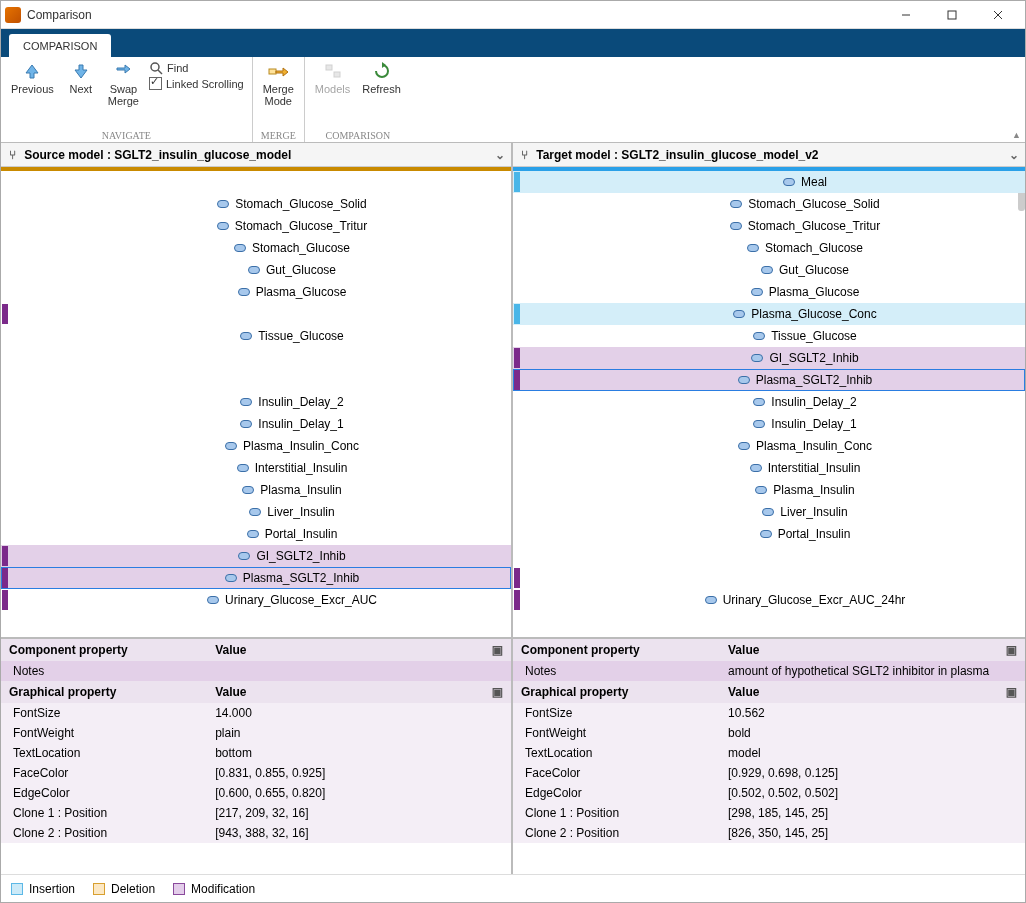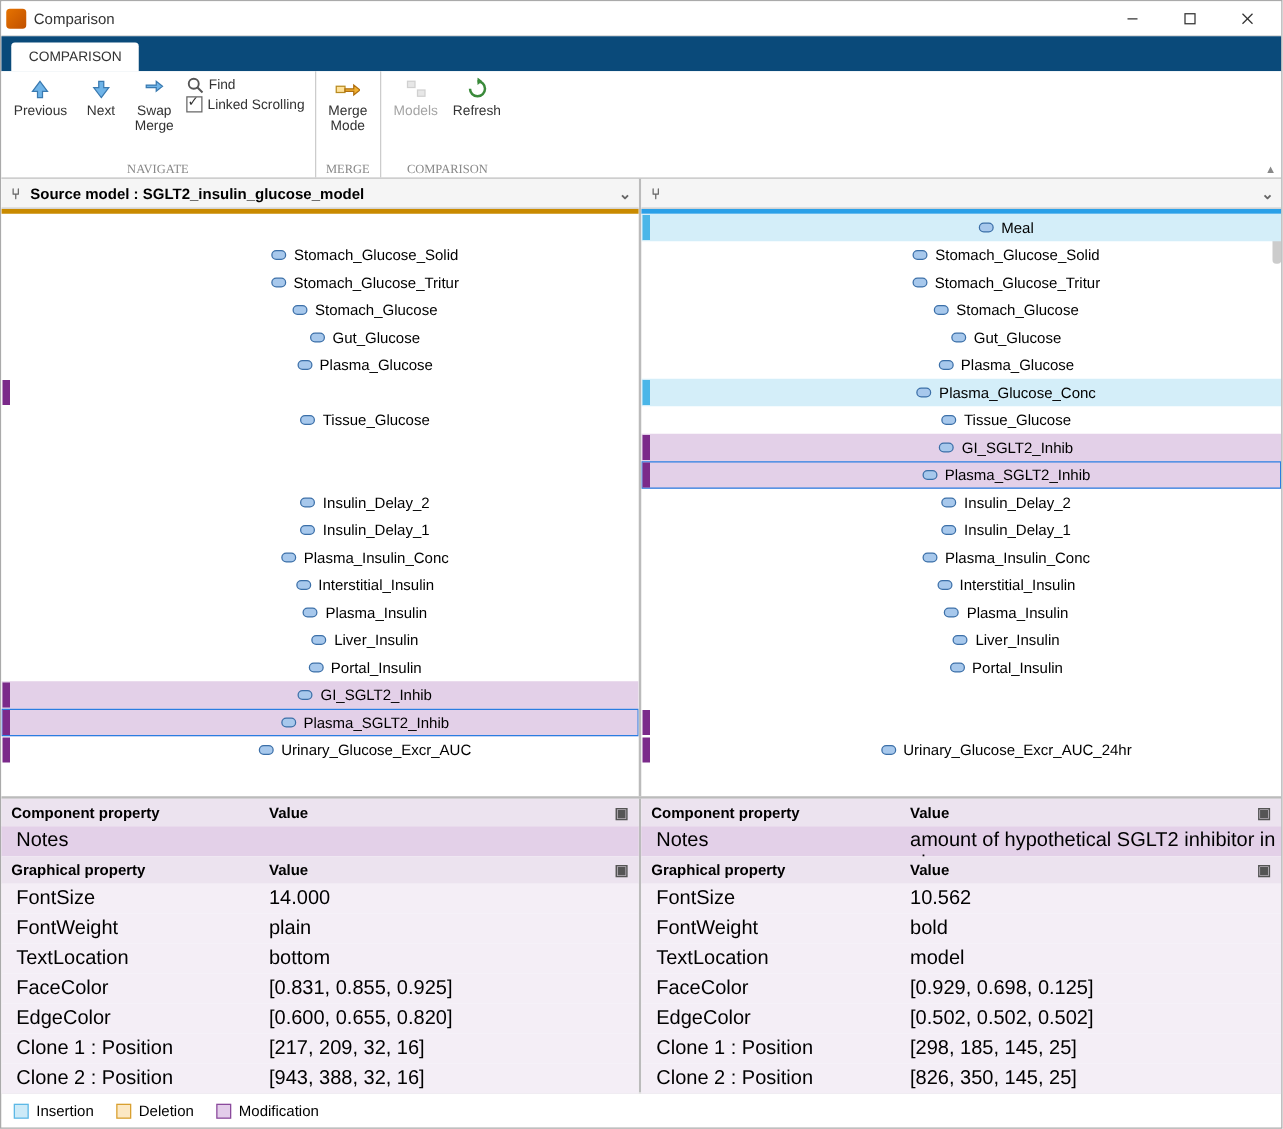--- a/index.html
+++ b/index.html
@@ -52,23 +52,23 @@
 .side-flag.modification { background: #7b2a8a; }
 .side-flag.insertion { background: #4ab6e8; }
 .scroll-indicator { position:absolute; right:0; top:16px; width:7px; height:24px; background:#ccc; border-radius:3px; }
 
 
 .prop-panels { height:235px; display: flex; }
 .prop-panel { width: 50%; display: flex; flex-direction: column; }
 .prop-panel.left { border-right: 2px solid #bbb; }
 .prop-head { font-size: 12px; font-weight: bold; background: #ece3ef; padding: 4px 8px; display: flex; position:relative;}
 .prop-head .collapse-icon { margin-left: auto; color:#555; }
-.prop-row { font-size: 16px; padding: 3px 12px; display: flex; background:#f4eef6;}
+.prop-row { font-size: 12px; padding: 3px 12px; display: flex; background:#f4eef6;}
 .prop-row.notes { background:#e3d0e8; } 
-.prop-row, .prop-head { position:relative;}
+.prop-row, .prop-head { position:relative;align-items:center;}
 .prop-row .v, .prop-head .v { position:absolute; left:42%; }
 
 
 .legend { height: 28px; display: flex; align-items: center; gap: 18px; padding: 0 10px; font-size: 12px; border-top:1px solid #ddd;}
 .swatch { width: 12px; height: 12px; border: 1px solid; }
 .swatch.ins { background:#cceaf8; border-color:#5cb8e6; }
 .swatch.del { background:#fce8c4; border-color:#d8a030; }
 .swatch.mod { background:#e3cdea; border-color:#8a4a9c; }
 
 .checkbox { width:13px; height:13px; border:1px solid #666; position:relative; background:#fff;}
@@ -300,20 +300,21 @@
             <span class="side-flag modification"></span>
             <span class="node-icon"></span>
             <span>Urinary_Glucose_Excr_AUC</span>
           </div>
         </div>
     </div>
 
     <div class="pane right">
       <div class="pane-header">
         <span class="fork-icon">⑂</span>
+        <span>Target model : SGLT2_insulin_glucose_model_v2</span>
         <span class="pane-caret">⌄</span>
       </div>
       <div class="pane-divider"></div>
       <div class="tree" id="target-tree">
         <div class="scroll-indicator"></div>
       <div class="row insertion">
             <span class="side-flag insertion"></span>
             <span class="node-icon"></span>
             <span>Meal</span>
           </div>

